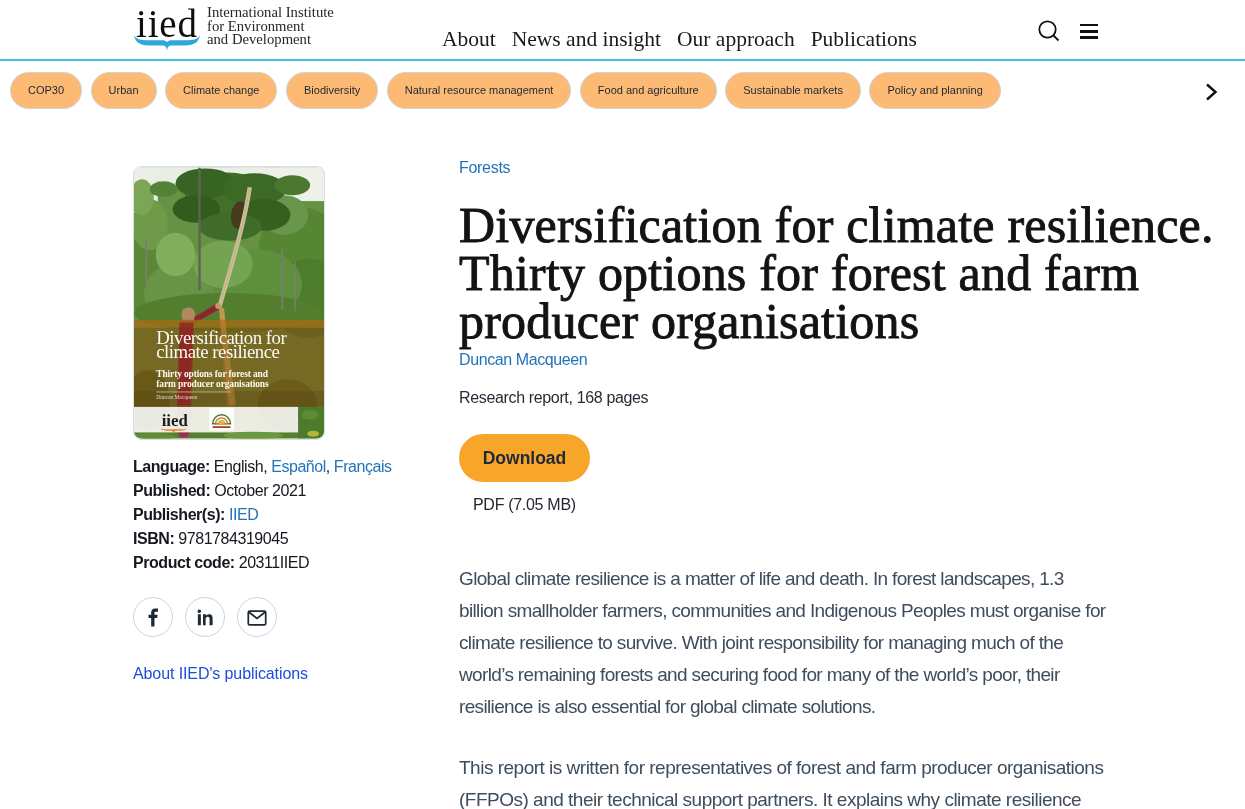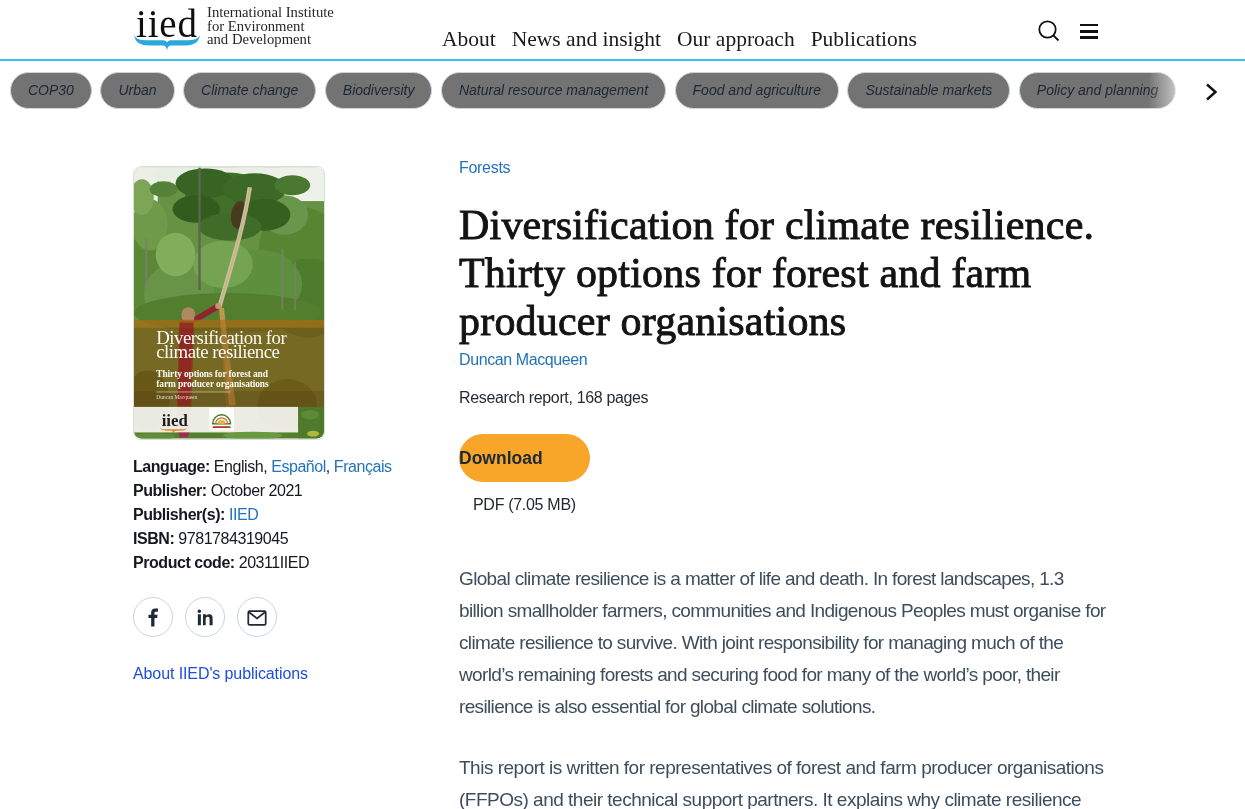--- a/index.html
+++ b/index.html
@@ -19,46 +19,46 @@
     font-size:21.5px; color:#1a1a1a; white-space:nowrap; }
   nav#topnav a { color:#1a1a1a; margin-right:16px; }
   #searchicon { position:absolute; left:1038px; top:19px; }
   #burger { position:absolute; left:1080px; top:24px; width:17.5px; }
   #burger div { height:2.4px; background:#111; margin-bottom:3.8px; }
 
   
   #tags { position:absolute; top:72px; left:0; width:1245px; height:37px; white-space:nowrap; overflow:hidden; }
   .pill { display:inline-block; height:37px; line-height:35px; padding:0 17px;
     border:1px solid #ccd4dd; border-radius:18.5px; margin-right:8.5px;
-    font-size:14px; color:#1c2735; background:#737373;font-style:italic; }
+    font-size:11px; color:#1c2735; background:#fdba74; }
   #tagfade { position:absolute; top:70px; left:1148px; width:97px; height:41px;
     background:linear-gradient(to right, rgba(255,255,255,0), #ffffff 50%); }
   #chev { position:absolute; left:1205px; top:83px; }
 
   
   #cover { position:absolute; left:133px; top:166px; width:192px; height:274px;
     border-radius:8px; border:1px solid #d9dee3; }
   #meta { position:absolute; left:133px; top:454.5px; width:330px;
     font-size:16px; letter-spacing:-0.45px; line-height:24.2px; color:#14181f; }
   #meta a { color:#2273b9; }
   #social { position:absolute; left:133px; top:597px; }
   .soc { display:inline-block; width:40px; height:40px; border:1px solid #ccd4dd;
     border-radius:50%; margin-right:7.5px; text-align:center; }
   .soc svg { margin-top:8.5px; }
   #aboutlink { position:absolute; left:133px; top:665px; font-size:16px; letter-spacing:-0.1px; color:#1d4ed8; }
 
   
   .rc { position:absolute; left:459px; }
   #crumb { top:159px; font-size:16px; letter-spacing:-0.3px; color:#2273b9; }
-  h1 { top:201px; font-family:"Liberation Serif", serif; font-weight:normal; font-size:42px;
+  h1 { top:201px; font-family:"Liberation Serif", serif; font-weight:normal; font-size:50px;
     line-height:48px; color:#131313; letter-spacing:0.2px; -webkit-text-stroke:0.9px #131313; }
   #author { top:350.5px; font-size:16px; letter-spacing:-0.4px; color:#2273b9; }
   #rtype { top:388.5px; font-size:16px; letter-spacing:-0.35px; color:#252c36; }
   #dlbtn { top:434px; width:131px; height:48px; background:#f8a62a; border-radius:24px;
-    line-height:48px; font-size:17.5px; font-weight:bold; color:#1d2936; }
+    text-align:center; line-height:48px; font-size:17.5px; font-weight:bold; color:#1d2936; }
   #pdftext { top:495.5px; left:473px; font-size:16px; letter-spacing:-0.3px; color:#23272e;text-align:center; }
   .para { font-size:19px; letter-spacing:-0.65px; line-height:32px; color:#3e4d5d; white-space:nowrap; }
   #p1 { top:563px; }
   #p2 { top:751.5px; letter-spacing:-0.5px; }
 </style>
 </head>
 <body>
 
 <div id="header">
   <div id="logo-iied">iied</div>
@@ -174,21 +174,21 @@
   <ellipse cx="178" cy="250" rx="9" ry="5" fill="#5c8a36"></ellipse>
   <path d="M45 268 L56 268 L54 273 L46 273 Z" fill="#a32a55"></path>
   <ellipse cx="120" cy="271" rx="30" ry="4" fill="#6a9a40"></ellipse>
   <ellipse cx="20" cy="272" rx="22" ry="3.5" fill="#618c38"></ellipse>
   <ellipse cx="181" cy="269" rx="6" ry="3" fill="#b0b83a"></ellipse>
   </g>
 </svg>
 
 <div id="meta">
   <div><b>Language:</b> English, <a>Español</a>, <a>Français</a></div>
-  <div><b>Publisher:</b> October 2021</div>
+  <div><b>Published:</b> October 2021</div>
   <div><b>Publisher(s):</b> <a>IIED</a></div>
   <div><b>ISBN:</b> 9781784319045</div>
   <div><b>Product code:</b> 20311IIED</div>
 </div>
 
 <div id="social">
   <span class="soc"><svg width="22" height="22" viewBox="0 0 24 24" fill="#1d2936">
         <path d="M15.1 5.2h2.3V1.6h-3.1c-3 0-4.3 2-4.3 4.4v2.4H7.1v3.5H10v9.5h3.6v-9.5h2.9l.5-3.5h-3.4V6.5c0-.9.4-1.3 1.5-1.3z"></path>
       </svg></span>
   <span class="soc"><svg width="22" height="22" viewBox="0 0 24 24" fill="#1d2936">

